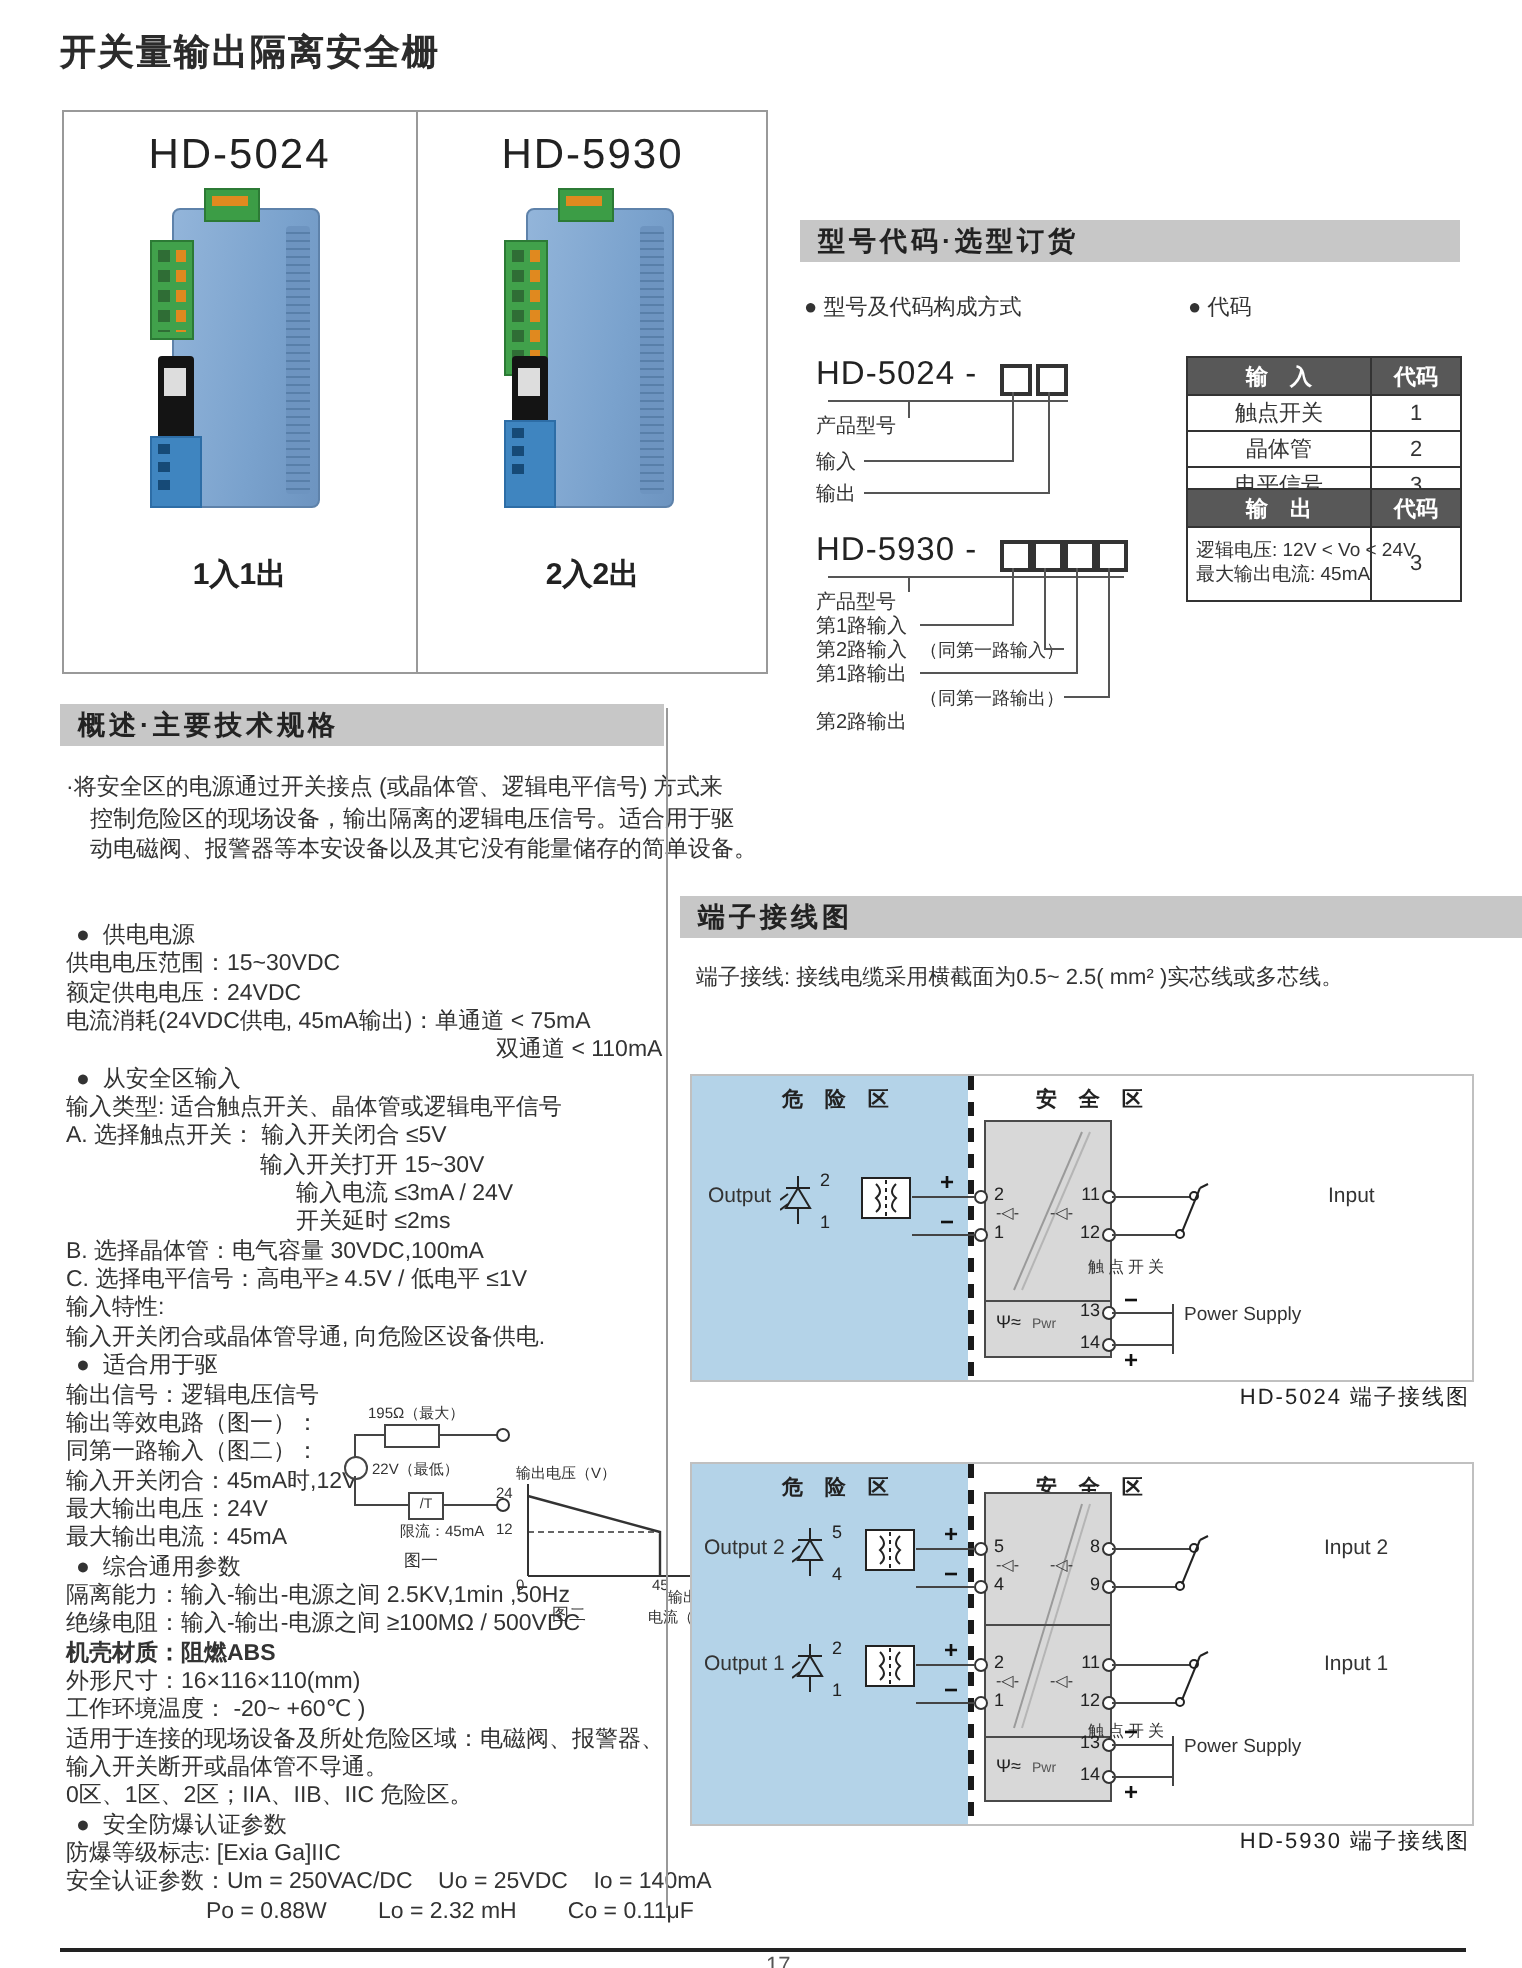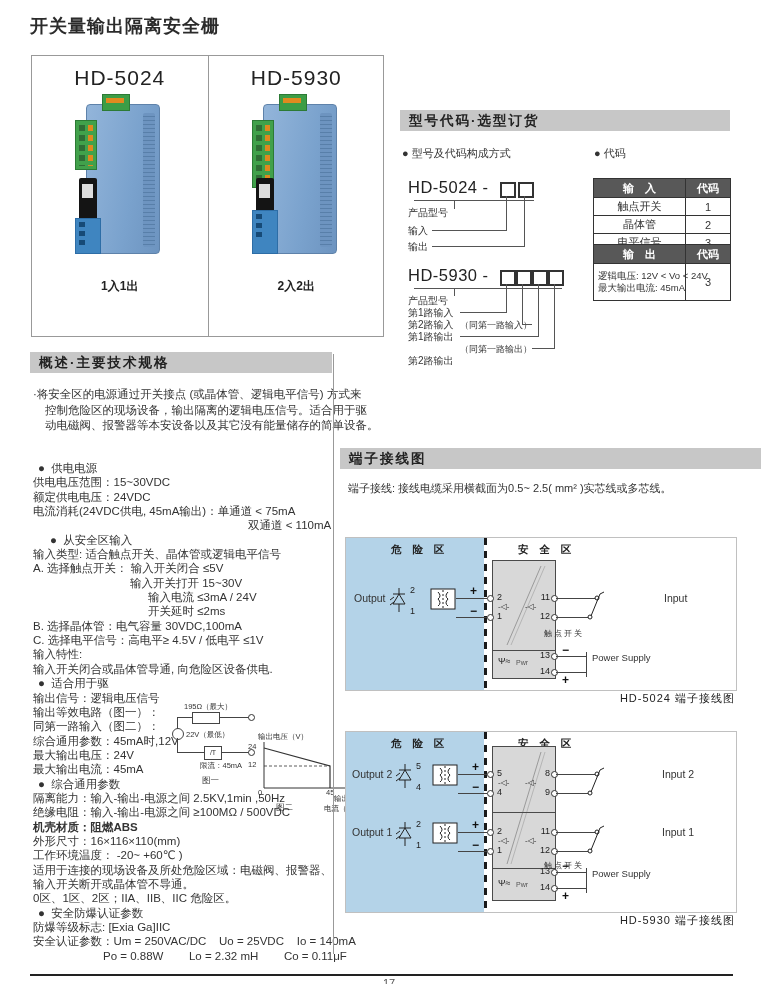--- a/index.html
+++ b/index.html
@@ -8,21 +8,21 @@
   .abs{position:absolute}
   .bar{background:#c7c7c7;color:#222;font-weight:bold;font-size:13.5px;line-height:21px;
        padding:0 9px;letter-spacing:2px;box-sizing:border-box}
   .tline{font-size:11.5px;line-height:14.35px;white-space:pre;color:#333}
   #intro .tline{line-height:15.6px}
   
   .pbox{border:1px solid #999}
   .pcell{position:absolute;top:0;height:100%;width:50%}
   .pcell.right{border-left:1px solid #999}
   .ptitle{position:absolute;top:10px;width:100%;text-align:center;font-size:21px;color:#222;letter-spacing:1px}
-  .pcap{position:absolute;top:222px;width:100%;text-align:center;font-size:12px;font-weight:bold;color:#222}
+  .pcap{position:absolute;top:222px;width:100%;text-align:center;font-size:15px;font-weight:bold;color:#222}
   
   .module{position:absolute;width:110px;height:160px}
   .m-body{position:absolute;left:20px;top:6px;width:72px;height:148px;border-radius:4px;
           background:linear-gradient(100deg,#93b5da,#7aa2cd 60%,#6d94c0);border:1px solid #5e82aa}
   .m-ribs{position:absolute;right:4px;top:8px;width:12px;height:134px;border-radius:2px;
           background:repeating-linear-gradient(180deg,#6d94c0 0 3px,#587fa9 3px 4px)}
   .m-top{position:absolute;left:36px;top:-4px;width:26px;height:15px;background:#3c9d46;border:1px solid #2c7a35}
   .m-top::after{content:"";position:absolute;left:3px;top:3px;width:18px;height:5px;background:#e08a1f}
   .m-side{position:absolute;left:9px;top:22px;width:20px;height:48px;background:#41a14b;border:1px solid #2c7a35}
   .m-side::before{content:"";position:absolute;left:3px;top:4px;width:6px;height:85%;
@@ -196,35 +196,35 @@
     <div class="tline" style="padding-left: 0px;">·将安全区的电源通过开关接点 (或晶体管、逻辑电平信号) 方式来</div>
     <div class="tline" style="padding-left: 12px;">控制危险区的现场设备，输出隔离的逻辑电压信号。适合用于驱</div>
     <div class="tline" style="padding-left: 12px;">动电磁阀、报警器等本安设备以及其它没有能量储存的简单设备。</div>
   </div>
 <div class="abs" style="left:33px;top:461px;width:322px">
     <div class="tline" style="padding-left: 5px;">●  供电电源</div>
     <div class="tline" style="padding-left: 0px;">供电电压范围：15~30VDC</div>
     <div class="tline" style="padding-left: 0px;">额定供电电压：24VDC</div>
     <div class="tline" style="padding-left: 0px;">电流消耗(24VDC供电, 45mA输出)：单通道 &lt; 75mA</div>
     <div class="tline" style="padding-left: 215px;">双通道 &lt; 110mA</div>
-    <div class="tline" style="padding-left: 5px; margin-left: 12px;">●  从安全区输入</div>
+    <div class="tline" style="padding-left: 5px;">●  从安全区输入</div>
     <div class="tline" style="padding-left: 0px;">输入类型: 适合触点开关、晶体管或逻辑电平信号</div>
     <div class="tline" style="padding-left: 0px;">A. 选择触点开关： 输入开关闭合 ≤5V</div>
     <div class="tline" style="padding-left: 97px;">输入开关打开 15~30V</div>
     <div class="tline" style="padding-left: 115px;">输入电流 ≤3mA / 24V</div>
     <div class="tline" style="padding-left: 115px;">开关延时 ≤2ms</div>
     <div class="tline" style="padding-left: 0px;">B. 选择晶体管：电气容量 30VDC,100mA</div>
     <div class="tline" style="padding-left: 0px;">C. 选择电平信号：高电平≥ 4.5V / 低电平 ≤1V</div>
     <div class="tline" style="padding-left: 0px;">输入特性:</div>
     <div class="tline" style="padding-left: 0px;">输入开关闭合或晶体管导通, 向危险区设备供电.</div>
     <div class="tline" style="padding-left: 5px;">●  适合用于驱</div>
     <div class="tline" style="padding-left: 0px;">输出信号：逻辑电压信号</div>
     <div class="tline" style="padding-left: 0px;">输出等效电路（图一）：</div>
     <div class="tline" style="padding-left: 0px;">同第一路输入（图二）：</div>
-    <div class="tline" style="padding-left: 0px;">综合通用参数：45mA时,12V</div>
+    <div class="tline" style="padding-left: 0px;">输入开关闭合：45mA时,12V</div>
     <div class="tline" style="padding-left: 0px;">最大输出电压：24V</div>
     <div class="tline" style="padding-left: 0px;">最大输出电流：45mA</div>
     <div class="tline" style="padding-left: 5px;">●  综合通用参数</div>
     <div class="tline" style="padding-left: 0px;">隔离能力：输入-输出-电源之间 2.5KV,1min ,50Hz</div>
     <div class="tline" style="padding-left: 0px;">绝缘电阻：输入-输出-电源之间 ≥100MΩ / 500VDC</div>
     <div class="tline" style="padding-left: 0px; font-weight: bold;">机壳材质：阻燃ABS</div>
     <div class="tline" style="padding-left: 0px;">外形尺寸：16×116×110(mm)</div>
     <div class="tline" style="padding-left: 0px;">工作环境温度： -20~ +60℃ )</div>
     <div class="tline" style="padding-left: 0px;">适用于连接的现场设备及所处危险区域：电磁阀、报警器、</div>
     <div class="tline" style="padding-left: 0px;">输入开关断开或晶体管不导通。</div>

